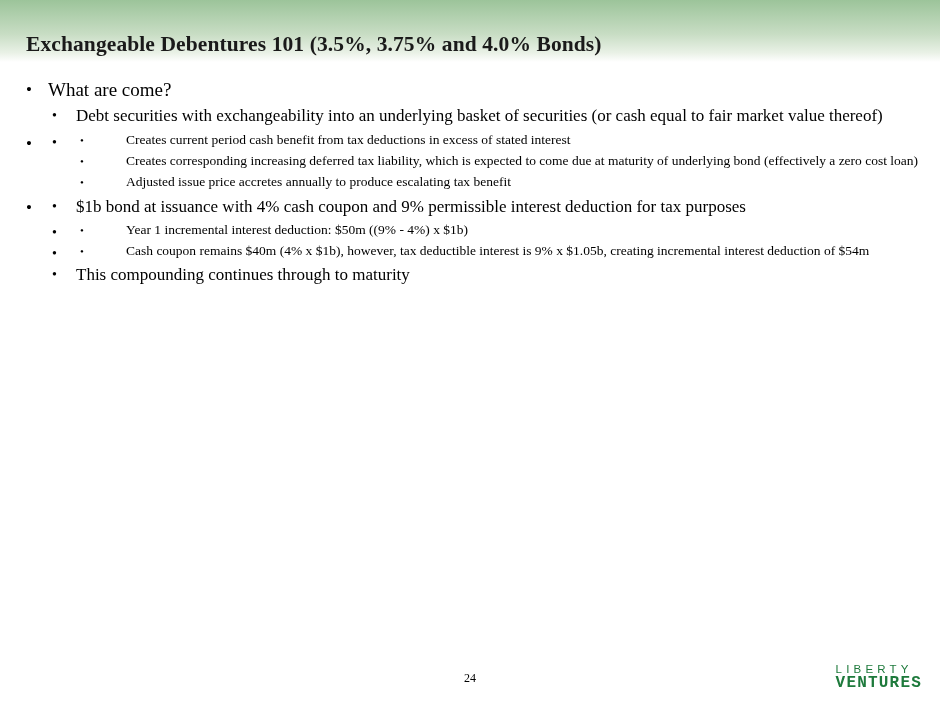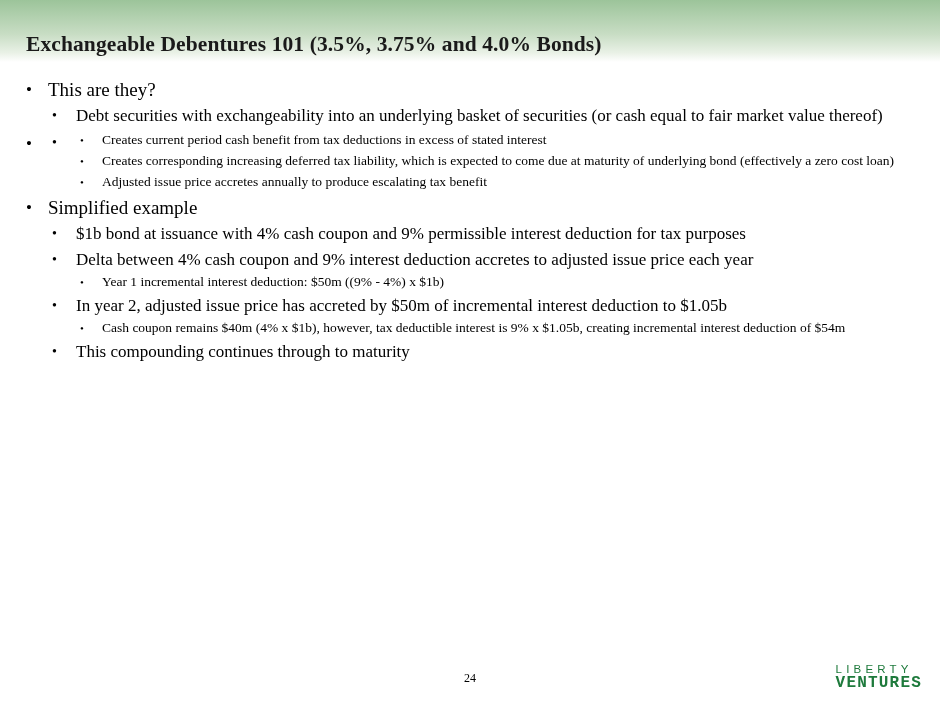--- a/index.html
+++ b/index.html
@@ -109,20 +109,21 @@
     margin-bottom: 1px;
   }
   .l3 > li.item > .bullet {
     left: 4px;
     font-size: 11px;
     line-height: 20px;
   }
   .l3 > li.item > .txt {
     font-size: 13.5px;
     line-height: 20px;
+    margin-left: 24px;
   }
 
   .page-number {
     position: absolute;
     left: 0;
     width: 940px;
     top: 671px;
     text-align: center;
     font-size: 12px;
     font-family: "Liberation Serif", serif;
@@ -157,21 +158,21 @@
 
   <div class="header-band"></div>
   <div class="header-title">Exchangeable Debentures 101 (3.5%, 3.75% and 4.0% Bonds)</div>
 
   <div class="content">
 
     <ul class="lvl l1">
 
       <li class="item">
         <span class="bullet">•</span>
-        <span class="txt">This are they?</span>
+        <span class="txt">What are come?</span>
         <ul class="lvl l2">
           <li class="item">
             <span class="bullet">•</span>
             <span class="txt">Debt securities with exchangeability into an underlying basket of securities (or cash equal to fair market value thereof)</span>
           </li>
         </ul>
       </li>
 
       <li class="item">
         <span class="bullet">•</span>
@@ -191,39 +192,36 @@
                 <span class="bullet">•</span>
                 <span class="txt">Adjusted issue price accretes annually to produce escalating tax benefit</span>
               </li>
             </ul>
           </li>
         </ul>
       </li>
 
       <li class="item">
         <span class="bullet">•</span>
-        <span class="txt">Simplified example</span>
         <ul class="lvl l2">
           <li class="item">
             <span class="bullet">•</span>
             <span class="txt">$1b bond at issuance with 4% cash coupon and 9% permissible interest deduction for tax purposes</span>
           </li>
           <li class="item">
             <span class="bullet">•</span>
-            <span class="txt">Delta between 4% cash coupon and 9% interest deduction accretes to adjusted issue price each year</span>
             <ul class="lvl l3">
               <li class="item">
                 <span class="bullet">•</span>
                 <span class="txt">Year 1 incremental interest deduction: $50m ((9% - 4%) x $1b)</span>
               </li>
             </ul>
           </li>
           <li class="item">
             <span class="bullet">•</span>
-            <span class="txt">In year 2, adjusted issue price has accreted by $50m of incremental interest deduction to $1.05b</span>
             <ul class="lvl l3">
               <li class="item">
                 <span class="bullet">•</span>
                 <span class="txt">Cash coupon remains $40m (4% x $1b), however, tax deductible interest is 9% x $1.05b, creating incremental interest deduction of $54m</span>
               </li>
             </ul>
           </li>
           <li class="item">
             <span class="bullet">•</span>
             <span class="txt">This compounding continues through to maturity</span>

